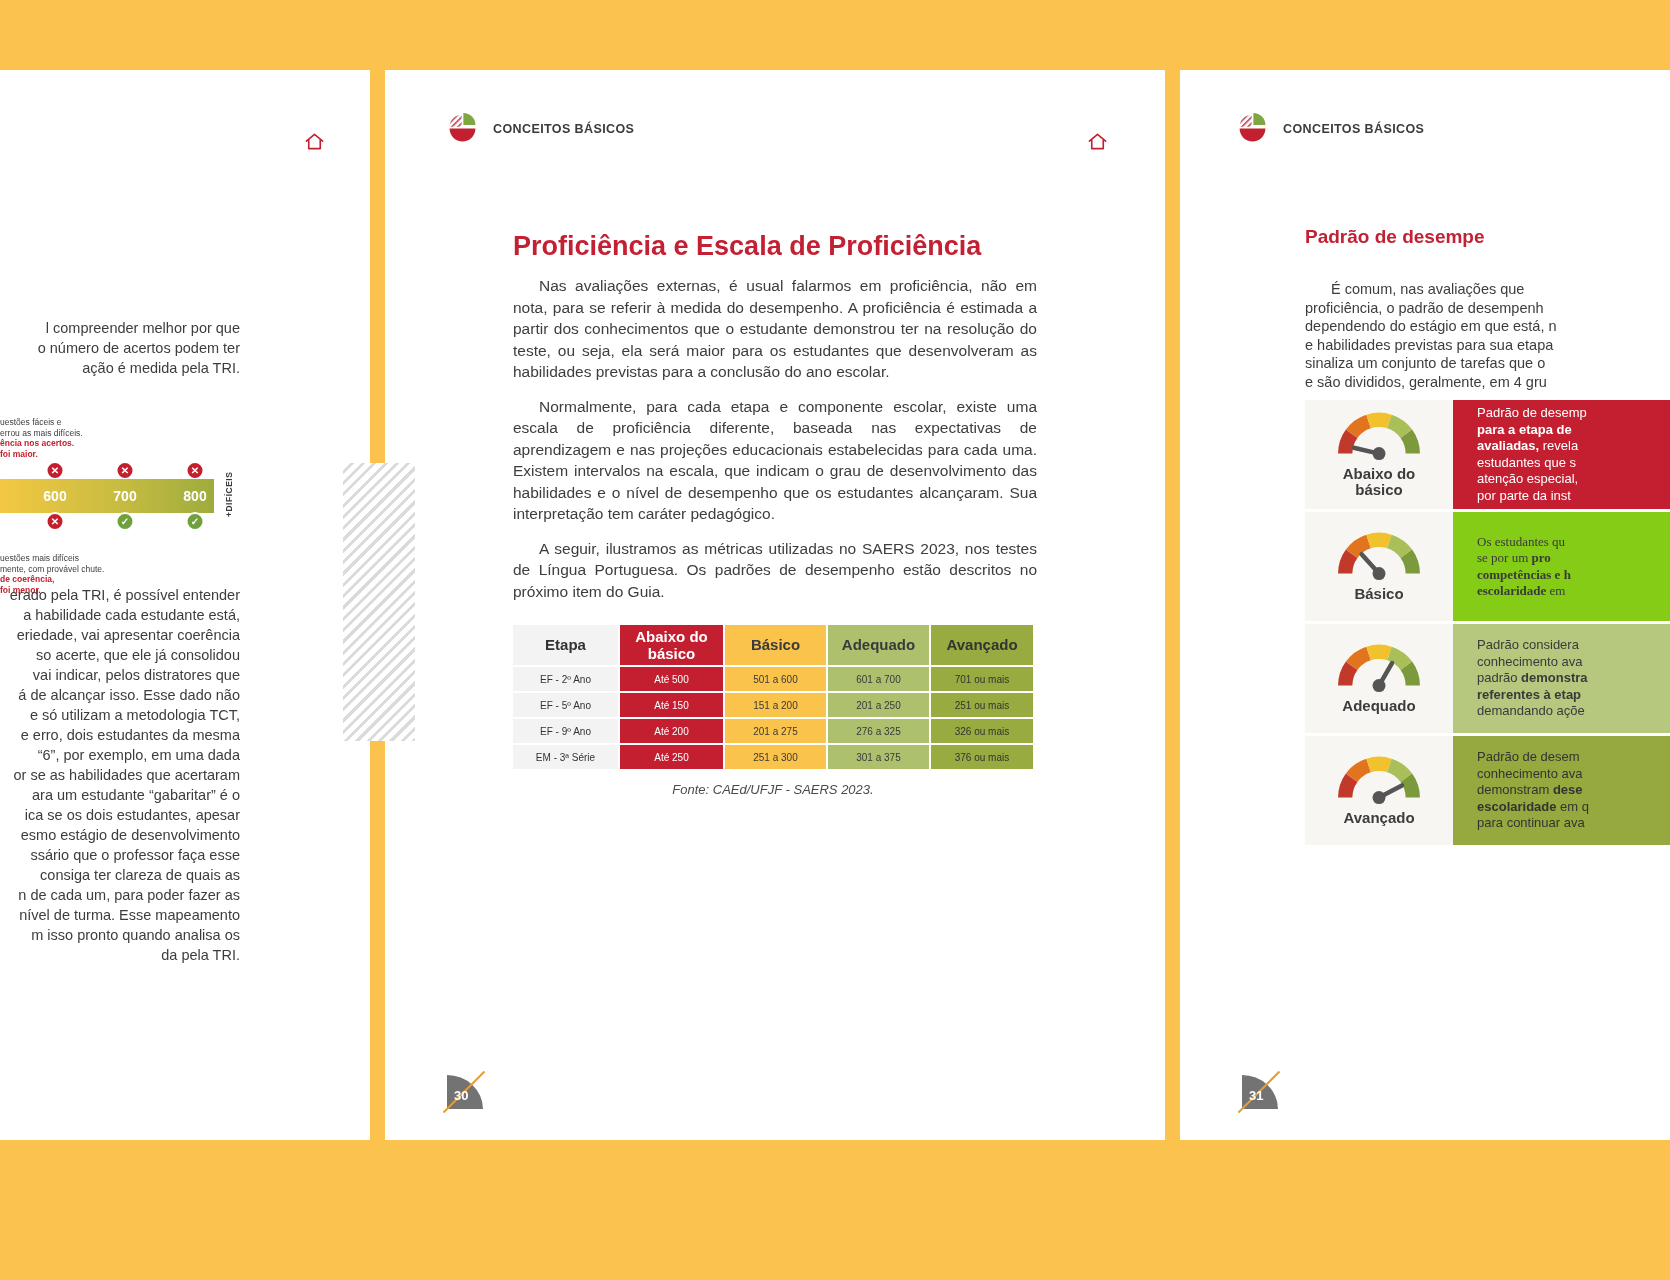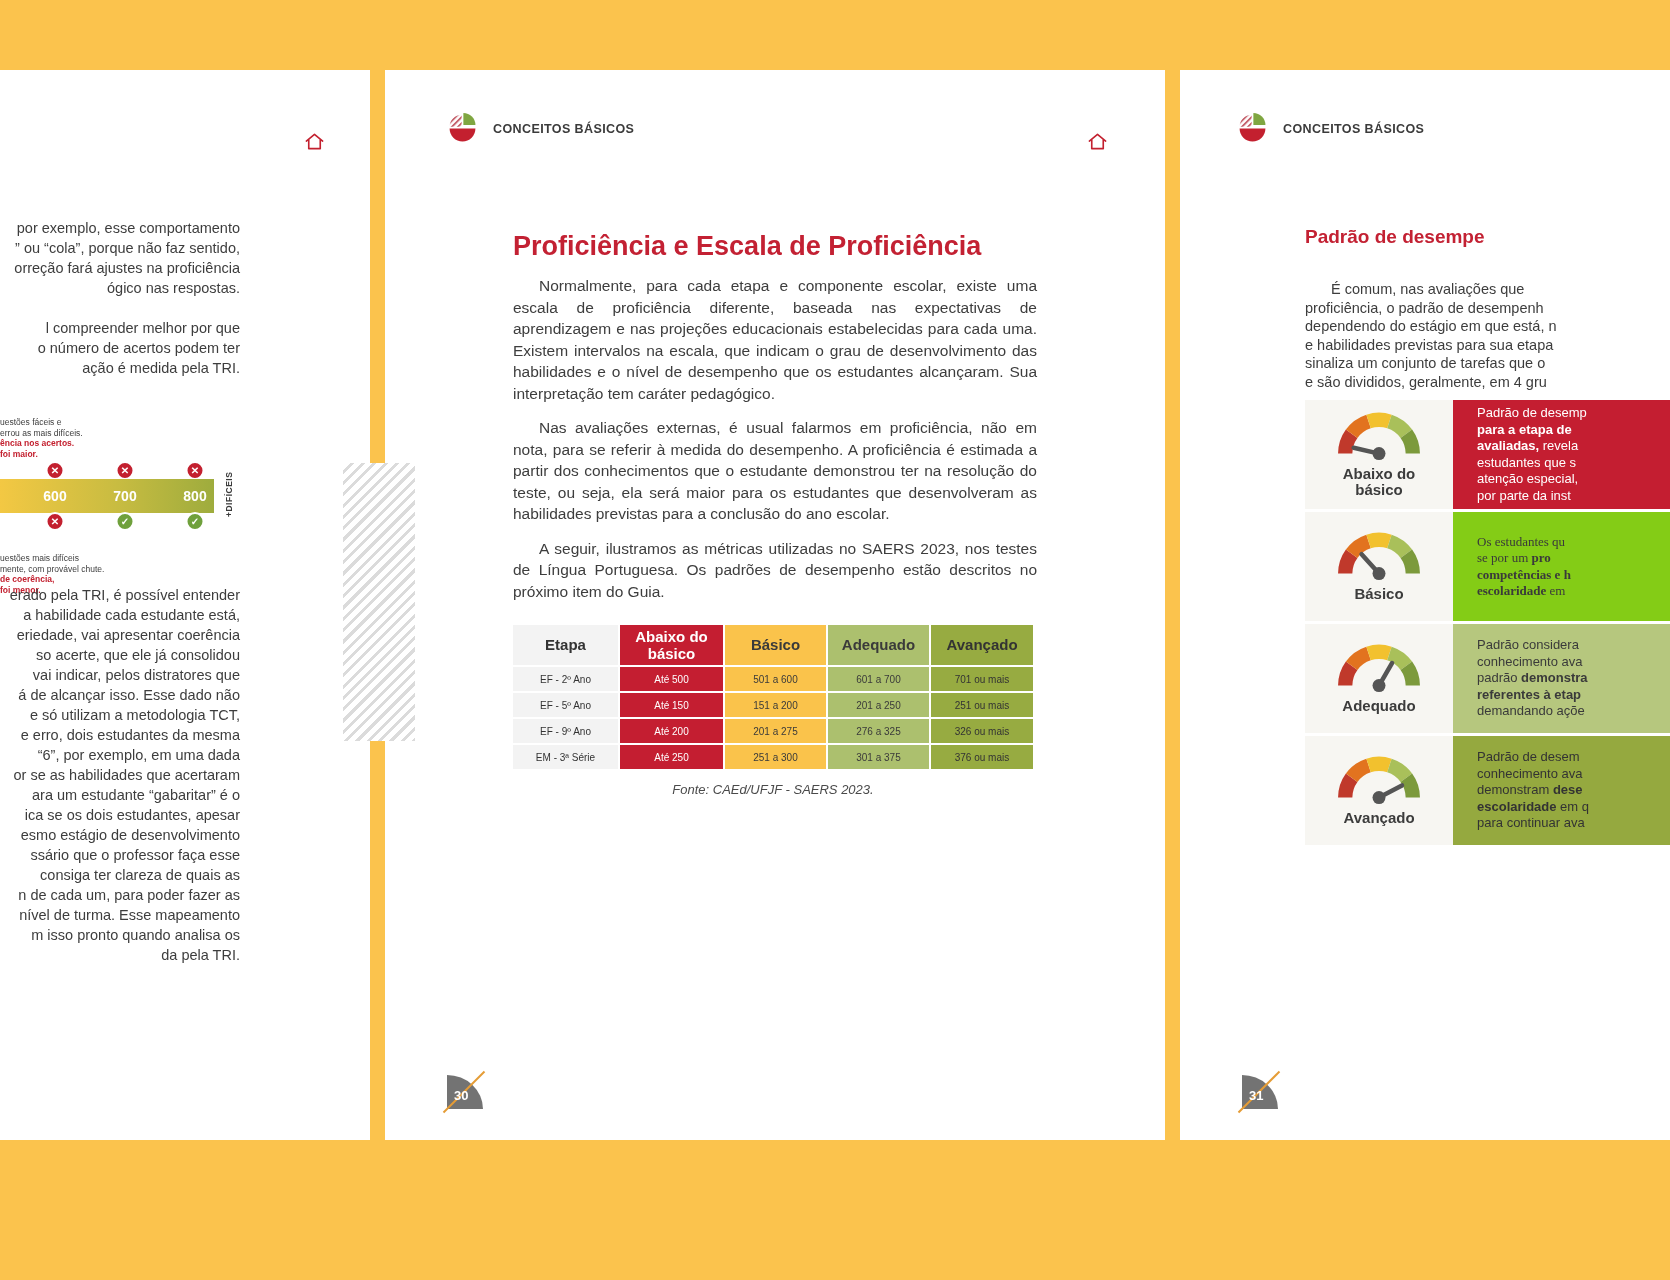--- a/index.html
+++ b/index.html
@@ -89,26 +89,20 @@
 
 <div class="screen">
 
   <div class="page page-left">
     <span class="home-icon">
       <svg viewBox="0 0 24 24" width="23" height="23">
         <path d="M3.5 11.5 L12 4.5 L20.5 11.5 M6 10 V19.5 H18 V10" fill="none" stroke="#C3202F" stroke-width="1.7" stroke-linecap="round" stroke-linejoin="round"></path>
       </svg>
     </span>
 
-    <div class="lp-block lp-para1">
-        <div class="line">por exemplo, esse comportamento</div>
-        <div class="line">” ou “cola”, porque não faz sentido,</div>
-        <div class="line">orreção fará ajustes na proficiência</div>
-        <div class="line">ógico nas respostas.</div>
-      </div>
     <div class="lp-block lp-para2">
         <div class="line">l compreender melhor por que</div>
         <div class="line">o número de acertos podem ter</div>
         <div class="line">ação é medida pela TRI.</div>
       </div>
 
     <div class="scale-graphic">
       <div class="scale-notes notes-top">
           <div class="line">uestões fáceis e</div>
           <div class="line">errou as mais difíceis.</div>
@@ -179,22 +173,22 @@
     </div>
     <span class="home-icon">
       <svg viewBox="0 0 24 24" width="23" height="23">
         <path d="M3.5 11.5 L12 4.5 L20.5 11.5 M6 10 V19.5 H18 V10" fill="none" stroke="#C3202F" stroke-width="1.7" stroke-linecap="round" stroke-linejoin="round"></path>
       </svg>
     </span>
 
     <h1 class="cp-title">Proficiência e Escala de Proficiência</h1>
 
     <section class="cp-paragraphs">
+      <p class="para">Nas avaliações externas, é usual falarmos em proficiência, não em nota, para se referir à medida do desempenho. A proficiência é estimada a partir dos conhecimentos que o estudante demonstrou ter na resolução do teste, ou seja, ela será maior para os estudantes que desenvolveram as habilidades previstas para a conclusão do ano escolar.</p>
       <p class="para">Normalmente, para cada etapa e componente escolar, existe uma escala de proficiência diferente, baseada nas expectativas de aprendizagem e nas projeções educacionais estabelecidas para cada uma. Existem intervalos na escala, que indicam o grau de desenvolvimento das habilidades e o nível de desempenho que os estudantes alcançaram. Sua interpretação tem caráter pedagógico.</p>
-      <p class="para">Nas avaliações externas, é usual falarmos em proficiência, não em nota, para se referir à medida do desempenho. A proficiência é estimada a partir dos conhecimentos que o estudante demonstrou ter na resolução do teste, ou seja, ela será maior para os estudantes que desenvolveram as habilidades previstas para a conclusão do ano escolar.</p>
       <p class="para">A seguir, ilustramos as métricas utilizadas no SAERS 2023, nos testes de Língua Portuguesa. Os padrões de desempenho estão descritos no próximo item do Guia.</p>
     </section>
 
     <div class="cp-table">
         <div class="th col0">Etapa</div>
         <div class="th col1">Abaixo do básico</div>
         <div class="th col2">Básico</div>
         <div class="th col3">Adequado</div>
         <div class="th col4">Avançado</div>
         <div class="td col0">EF - 2º Ano</div>

